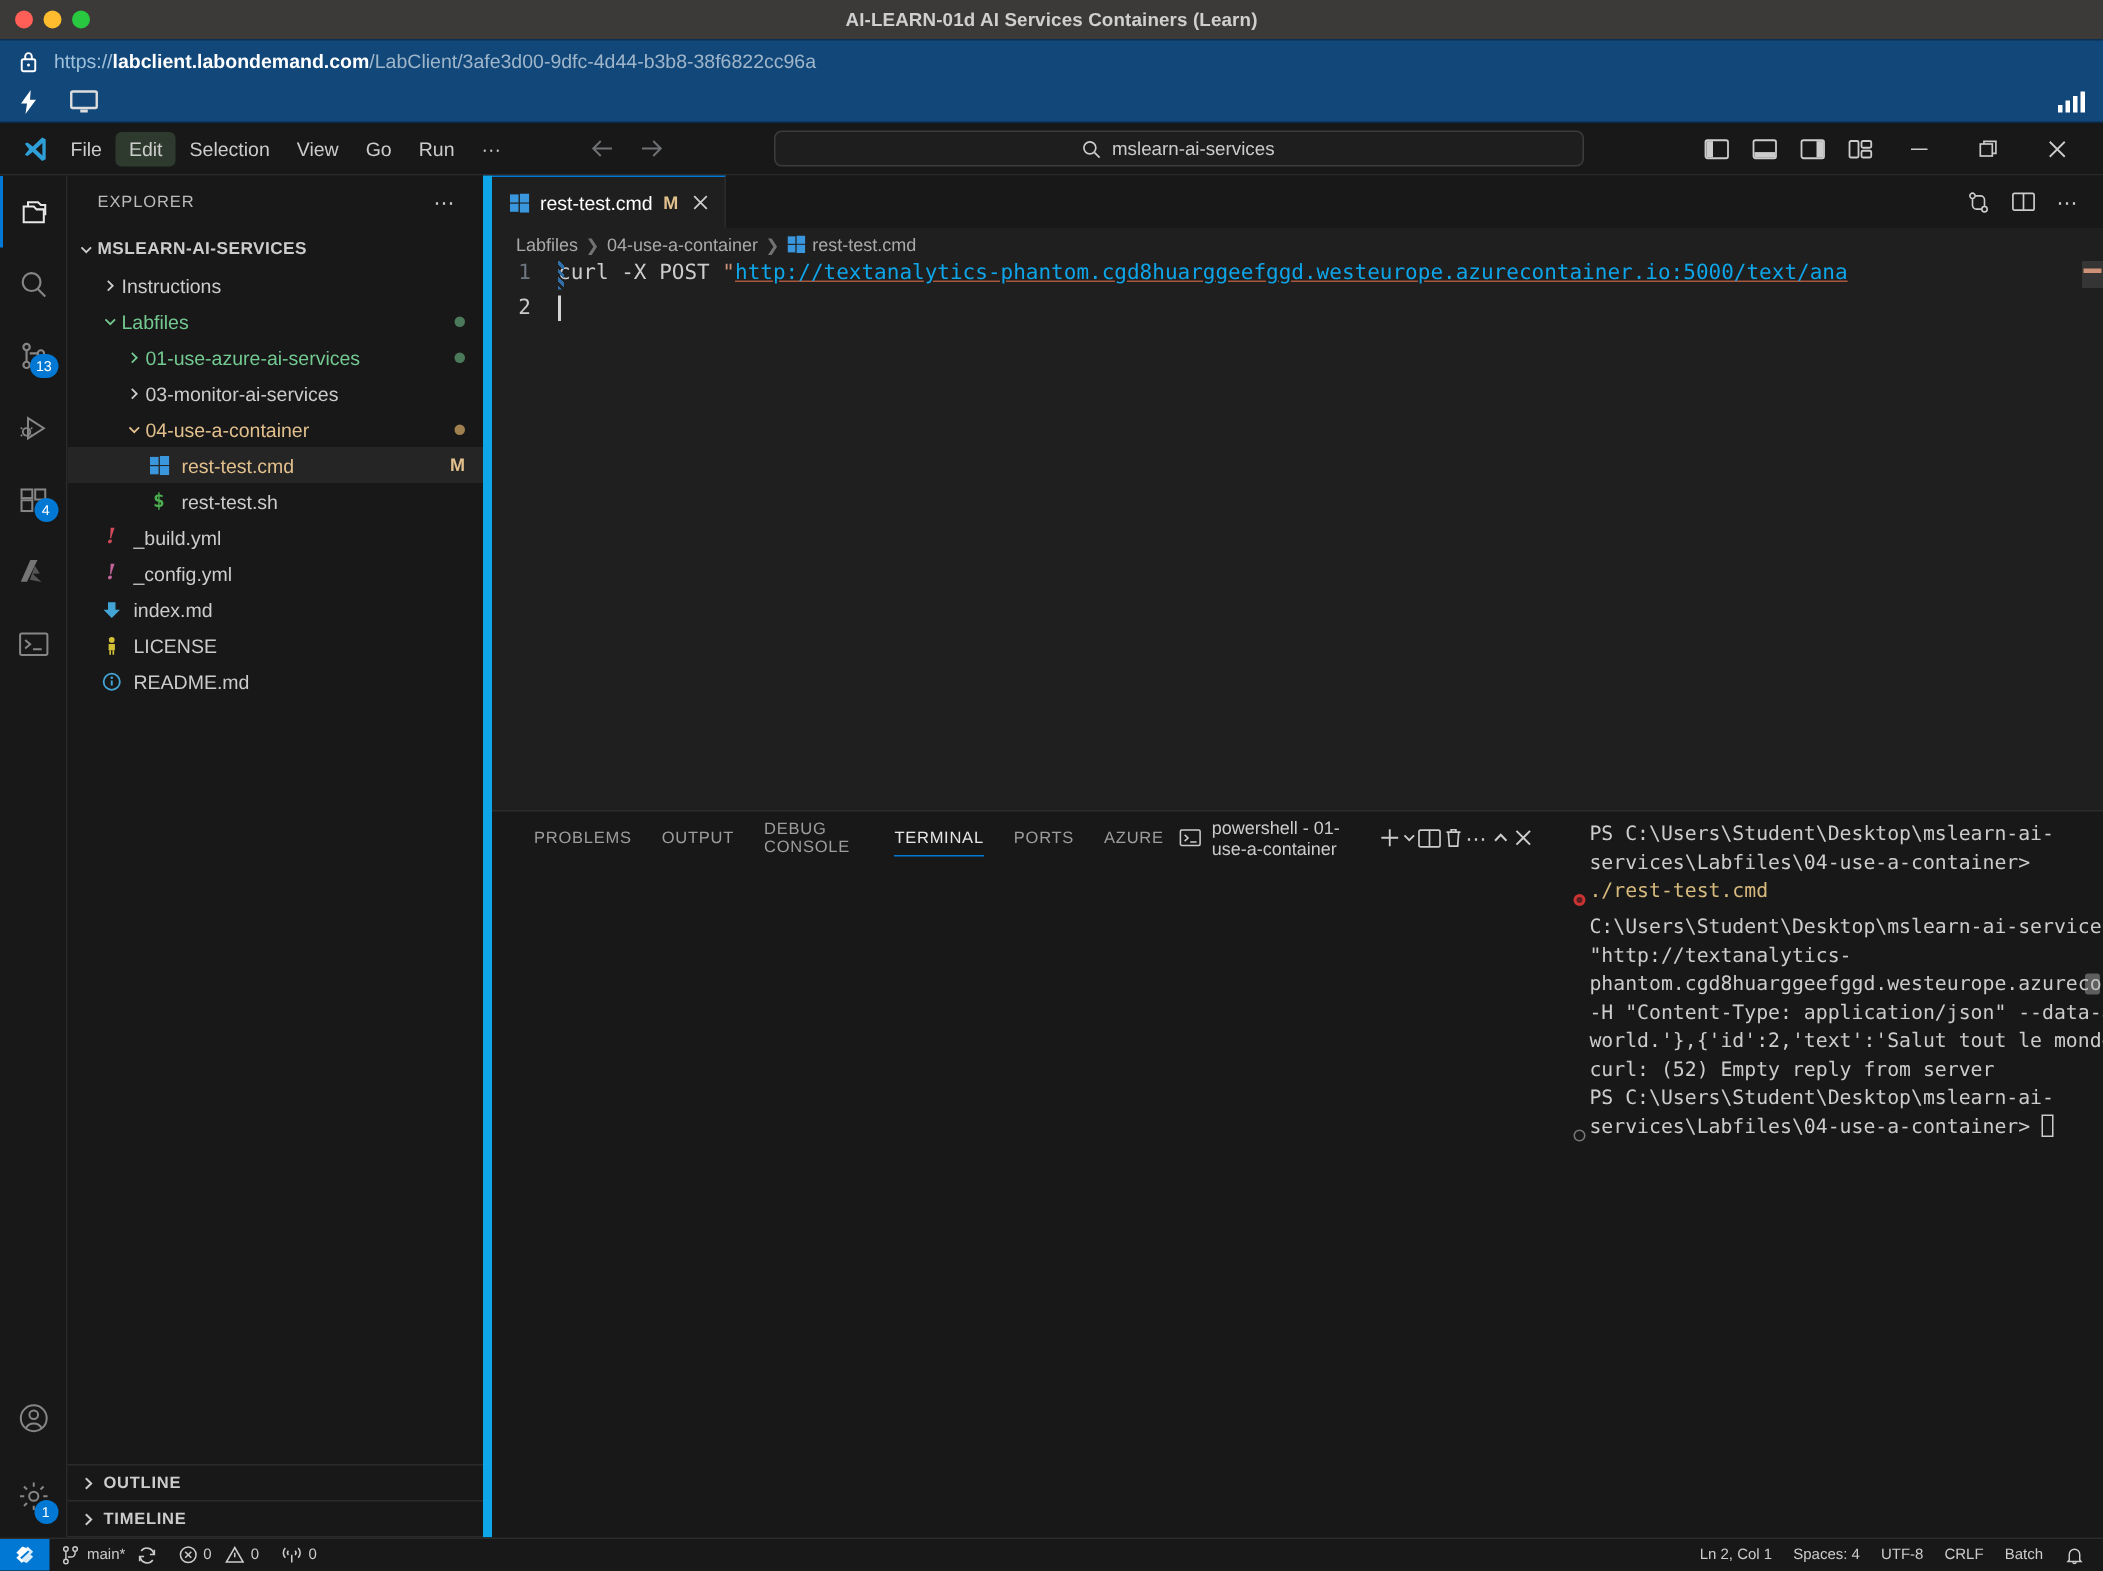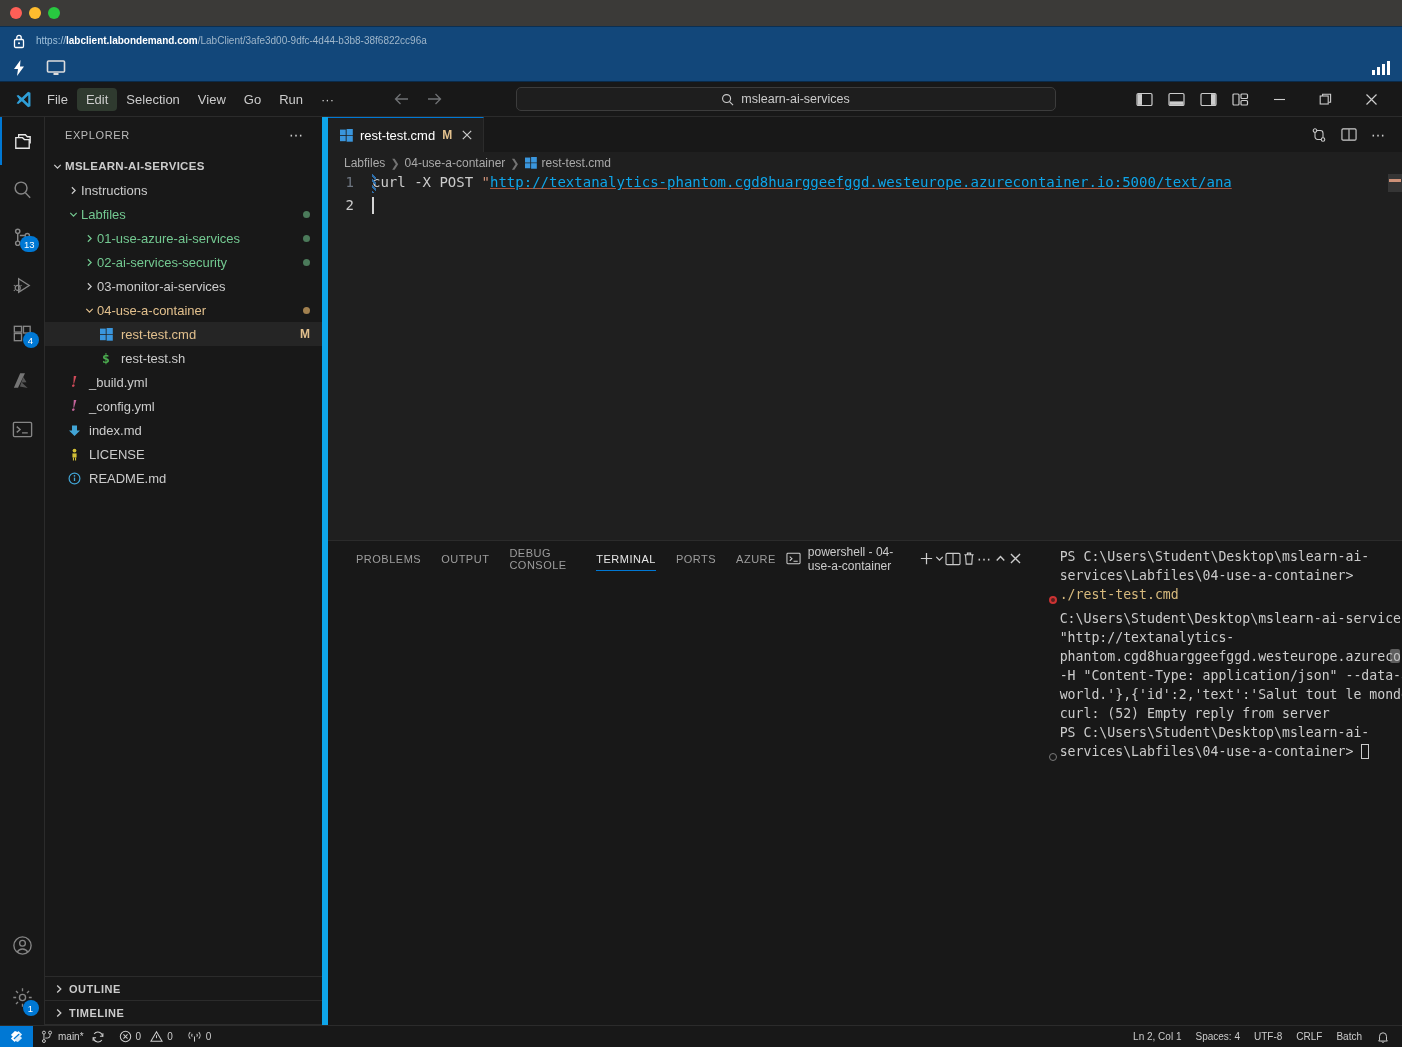--- a/index.html
+++ b/index.html
@@ -25,21 +25,21 @@
     position: absolute; left: 0; right: 0; text-align: center;
     font-size: 12.5px; font-weight: bold; color: #cfcfcf; letter-spacing: .1px;
   }
 
   .url-bar {
     height: 28px; flex: 0 0 28px; background: #12477a;
     display: flex; align-items: center; gap: 10px; padding: 0 12px;
     border-top: 1px solid #0b2f52;
   }
   .lock-ico { width: 14px; height: 16px; flex: 0 0 14px; }
-  .url-text { font-size: 10px; color: #b9cfe2; white-space: nowrap; }
+  .url-text { font-size: 13px; color: #b9cfe2; white-space: nowrap; }
   .url-text .host { color: #ffffff; font-weight: bold; }
   .url-text .scheme { color: #9fc0da; }
   .url-text .path { color: #9fb6ca; }
 
   .tool-row {
     height: 28px; flex: 0 0 28px; background: #12477a;
     display: flex; align-items: center; padding: 0 12px; gap: 20px;
     border-bottom: 1px solid #0a2a49;
   }
   .tool-row .spacer { flex: 1; }
@@ -207,20 +207,21 @@
 <body>
 
 <div class="app">
 
   <div class="host-titlebar">
     <div class="traffic">
       <i class="r"></i>
       <i class="y"></i>
       <i class="g"></i>
     </div>
+    <div class="host-title">AI-LEARN-01d AI Services Containers (Learn)</div>
   </div>
 
   <div class="url-bar">
     <span class="lock-ico">
       <svg width="14" height="16" viewBox="0 0 14 16">
           <rect x="2.5" y="6.5" width="9" height="8" rx="1.2" fill="none" stroke="#ffffff" stroke-width="1.3"></rect>
           <path d="M4.8 6.5V4.6a2.2 2.2 0 0 1 4.4 0V6.5" fill="none" stroke="#ffffff" stroke-width="1.3"></path>
           <circle cx="7" cy="10.3" r="1" fill="#ffffff"></circle>
         </svg>
     </span>
@@ -441,29 +442,20 @@
           <div class="row" style="padding-left:36px">
             <span class="chev">
               <svg width="11" height="11" viewBox="0 0 12 12">
                   <path d="M4.2 2.5 7.8 6l-3.6 3.5" fill="none" stroke="#73c991" stroke-width="1.3"></path>
                 </svg>
             </span>
             <span class="label g-green">01-use-azure-ai-services</span>
             <span class="dot" style="background:#4b7a5a"></span>
           </div>
 
-          <div class="row" style="padding-left:36px">
-            <span class="chev">
-              <svg width="11" height="11" viewBox="0 0 12 12">
-                  <path d="M4.2 2.5 7.8 6l-3.6 3.5" fill="none" stroke="#73c991" stroke-width="1.3"></path>
-                </svg>
-            </span>
-            <span class="label g-green">02-ai-services-security</span>
-            <span class="dot" style="background:#4b7a5a"></span>
-          </div>
 
           <div class="row" style="padding-left:36px">
             <span class="chev">
               <svg width="11" height="11" viewBox="0 0 12 12">
                   <path d="M4.2 2.5 7.8 6l-3.6 3.5" fill="none" stroke="#cccccc" stroke-width="1.3"></path>
                 </svg>
             </span>
             <span class="label">03-monitor-ai-services</span>
           </div>
 
@@ -646,21 +638,21 @@
             <div class="ptab">PORTS</div>
             <div class="ptab">AZURE</div>
             <div class="sp"></div>
             <div class="term-sel">
               <span>
                 <svg width="15" height="15" viewBox="0 0 16 16">
                     <rect x="1" y="2.5" width="14" height="11" rx="1" fill="none" stroke="#cccccc" stroke-width="1.1"></rect>
                     <path d="M4 6l2.4 2.2L4 10.4M8 11h4.5" fill="none" stroke="#cccccc" stroke-width="1.1"></path>
                   </svg>
               </span>
-              <span>powershell - 04-use-a-container</span>
+              <span>powershell - 01-use-a-container</span>
             </div>
             <span class="p-act">
               <svg width="15" height="15" viewBox="0 0 16 16">
                   <path d="M8 2v12M2 8h12" stroke="#cccccc" stroke-width="1.3"></path>
                 </svg>
             </span>
             <span class="p-act" style="width:16px">
               <svg width="11" height="11" viewBox="0 0 12 12">
                   <path d="M2.5 4.2 6 7.8l3.5-3.6" fill="none" stroke="#cccccc" stroke-width="1.3"></path>
                 </svg>

